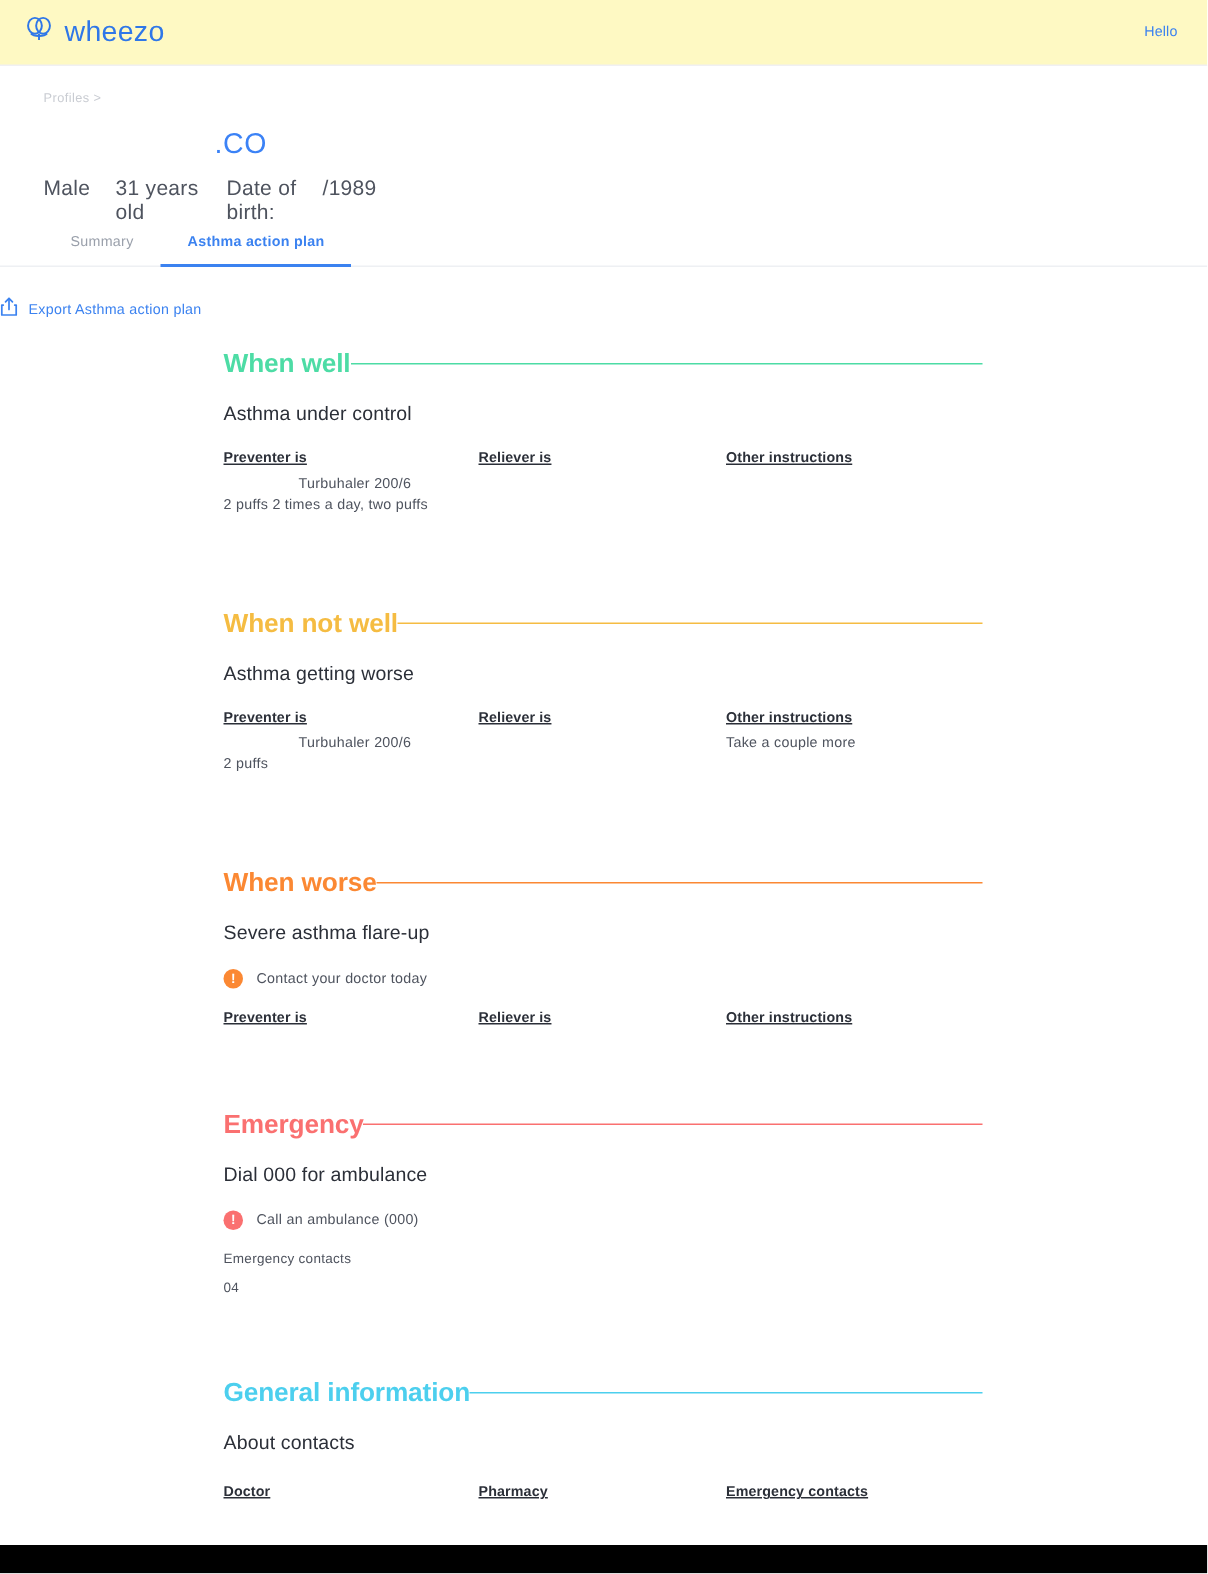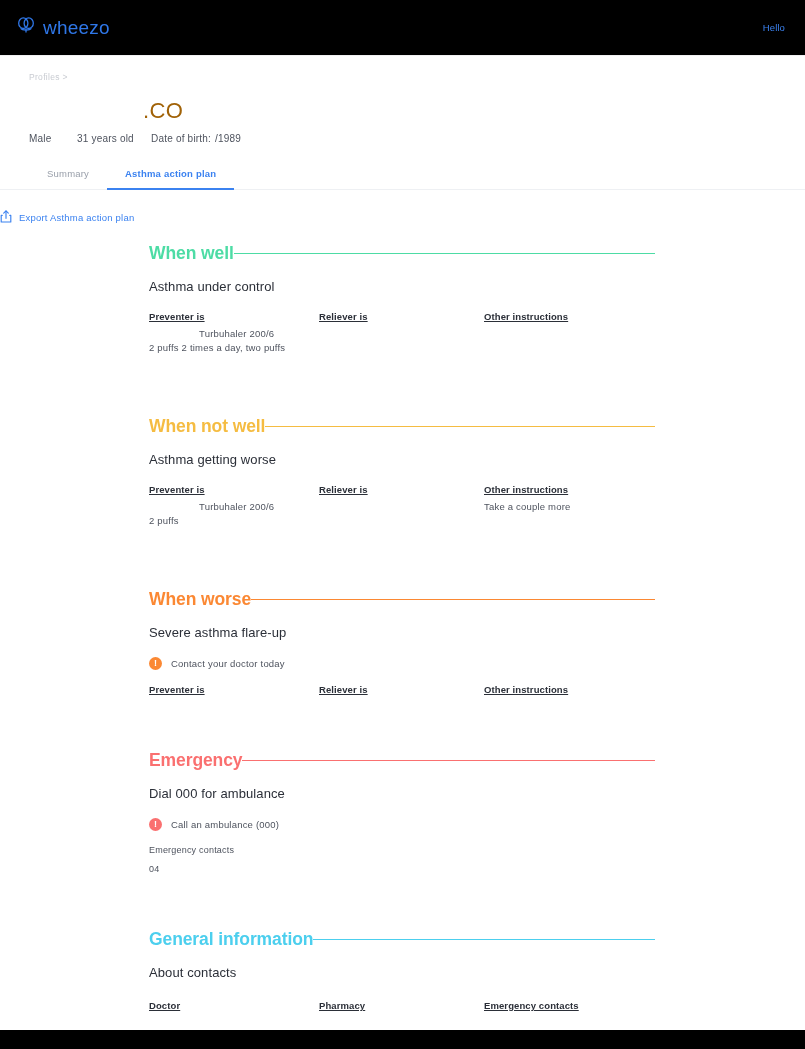--- a/index.html
+++ b/index.html
@@ -13,26 +13,26 @@
   .page {
     position: relative;
     width: 805px;
     height: 1049px;
     background: #ffffff;
     overflow: hidden;
   }
 
   
   .topbar {
-    height: 56px;
+    height: 44px;
     border-bottom: 1px solid #f0f0f2;
     display: flex;
     align-items: center;
     padding: 0 20px 0 16px;
-    background: #000000;
+    background: #fef9c3;
   }
   .brand {
     display: flex;
     align-items: center;
     gap: 7px;
     cursor: pointer;
   }
   .brand-mark { display: block; }
   .brand-name {
     font-size: 19px;
@@ -57,32 +57,32 @@
     letter-spacing: .3px;
   }
 
   
   .profile {
     padding: 16px 0 0 0;
     position: relative;
     height: 62px;
   }
   .profile-name {
-    font-size: 22px;
-    color: #a16207;
+    font-size: 19px;
+    color: #3b82f6;
     font-weight: 400;
     letter-spacing: .4px;
     padding-left: 143px;
   }
   .profile-meta {
     display: flex;
     align-items: baseline;
     padding-left: 29px;
     margin-top: 9px;
-    font-size: 10px;
+    font-size: 14px;
     color: #4e535e;
     letter-spacing: .2px;
   }
   .profile-meta .m-gender { width: 48px; }
   .profile-meta .m-age    { width: 62px; }
   .profile-meta .m-doblab { width: 76px; padding-left: 12px; }
   .profile-meta .m-dob    { }
 
   
   .tabs {

